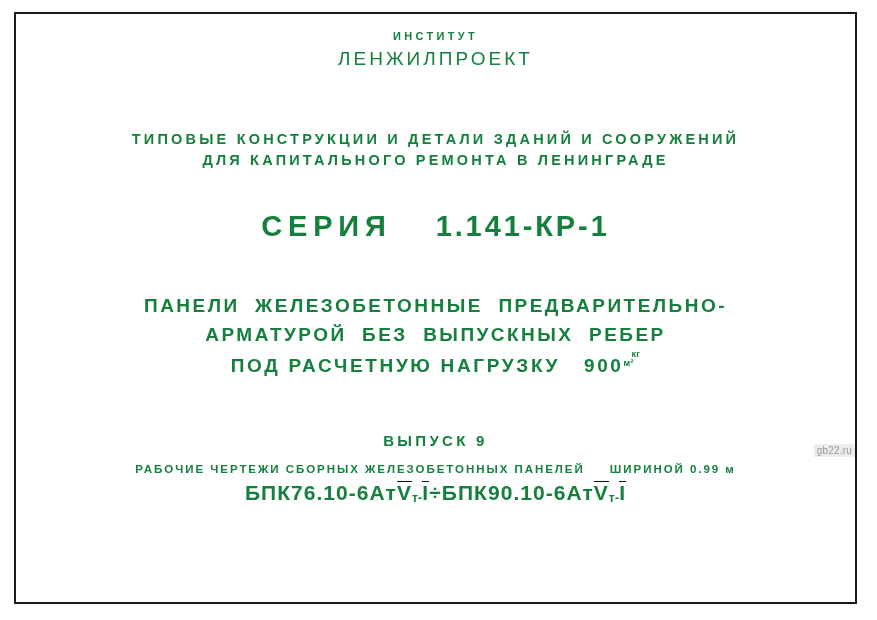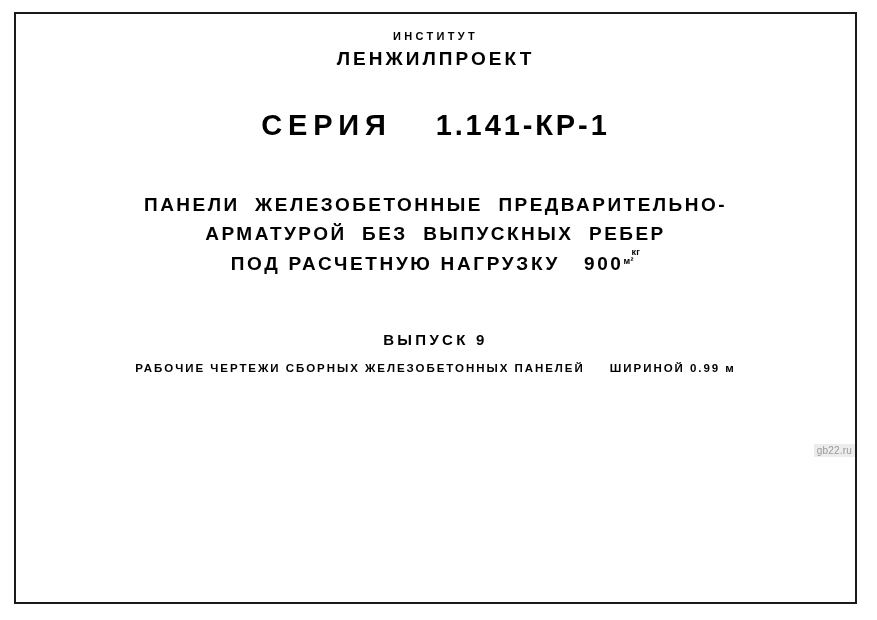--- a/index.html
+++ b/index.html
@@ -32,41 +32,41 @@
     position: absolute;
     left: 14px;
     top: 12px;
     width: 843px;
     height: 592px;
     box-sizing: border-box;
     display: flex;
     flex-direction: column;
     align-items: center;
     text-align: center;
-    color: #000000;
+    color: #15803d;
   }
 
   
   .ltr {
     letter-spacing: 0.14em;
     font-weight: 700;
     white-space: pre;
     line-height: 1.25;
   }
 
   .institute-word {
     font-size: 11px;
     letter-spacing: 0.30em;
     font-weight: 700;
     margin-top: 18px;
   }
   .institute-name {
     font-size: 19px;
     letter-spacing: 0.16em;
-    font-weight: 700;
+    font-weight: 400;
     margin-top: 3px;
   }
 
   .subtitle-block {
     margin-top: 58px;
   }
   .subtitle-line {
     font-size: 14.5px;
     letter-spacing: 0.22em;
     font-weight: 700;
@@ -158,37 +158,44 @@
 
 <div class="page">
 
   <div class="sheet-border"></div>
 
   <div class="content">
 
     <div class="institute-word ltr">ИНСТИТУТ</div>
     <div class="institute-name ltr">ЛЕНЖИЛПРОЕКТ</div>
 
+    <div class="subtitle-block">
+      <div class="subtitle-line ltr">ТИПОВЫЕ КОНСТРУКЦИИ И ДЕТАЛИ ЗДАНИЙ И СООРУЖЕНИЙ</div>
+      <div class="subtitle-line ltr">ДЛЯ КАПИТАЛЬНОГО РЕМОНТА В ЛЕНИНГРАДЕ</div>
+    </div>
 
     <div class="series-line">
       <span class="series-label">СЕРИЯ</span><span class="series-code">1.141-КР-1</span>
     </div>
 
     <div class="desc-block">
       <div class="desc-line ltr">ПАНЕЛИ  ЖЕЛЕЗОБЕТОННЫЕ  ПРЕДВАРИТЕЛЬНО-</div>
       <div class="desc-line ltr">АРМАТУРОЙ  БЕЗ  ВЫПУСКНЫХ  РЕБЕР</div>
       <div class="desc-line">
         <span class="ltr">ПОД РАСЧЕТНУЮ НАГРУЗКУ   900</span><span class="load-unit"><span class="num">кг</span><span class="den">м²</span></span>
       </div>
     </div>
 
     <div class="issue-line ltr">ВЫПУСК 9</div>
 
     <div class="issue-desc">
       <span>РАБОЧИЕ  ЧЕРТЕЖИ  СБОРНЫХ  ЖЕЛЕЗОБЕТОННЫХ  ПАНЕЛЕЙ </span><span class="bold-part">ШИРИНОЙ</span><span> 0.99 м</span>
     </div>
 
+    <div class="marks-line">
+      <span>БПК76.10-6Ат</span><span class="ovl">V</span><span class="sub-t">т-</span><span class="ovl">I</span><span>÷</span><span>БПК90.10-6Ат</span><span class="ovl">V</span><span class="sub-t">т-</span><span class="ovl">I</span>
+    </div>
 
   </div>
 
   <div class="watermark">gb22.ru</div>
 
 </div>
 
 </body></html>

